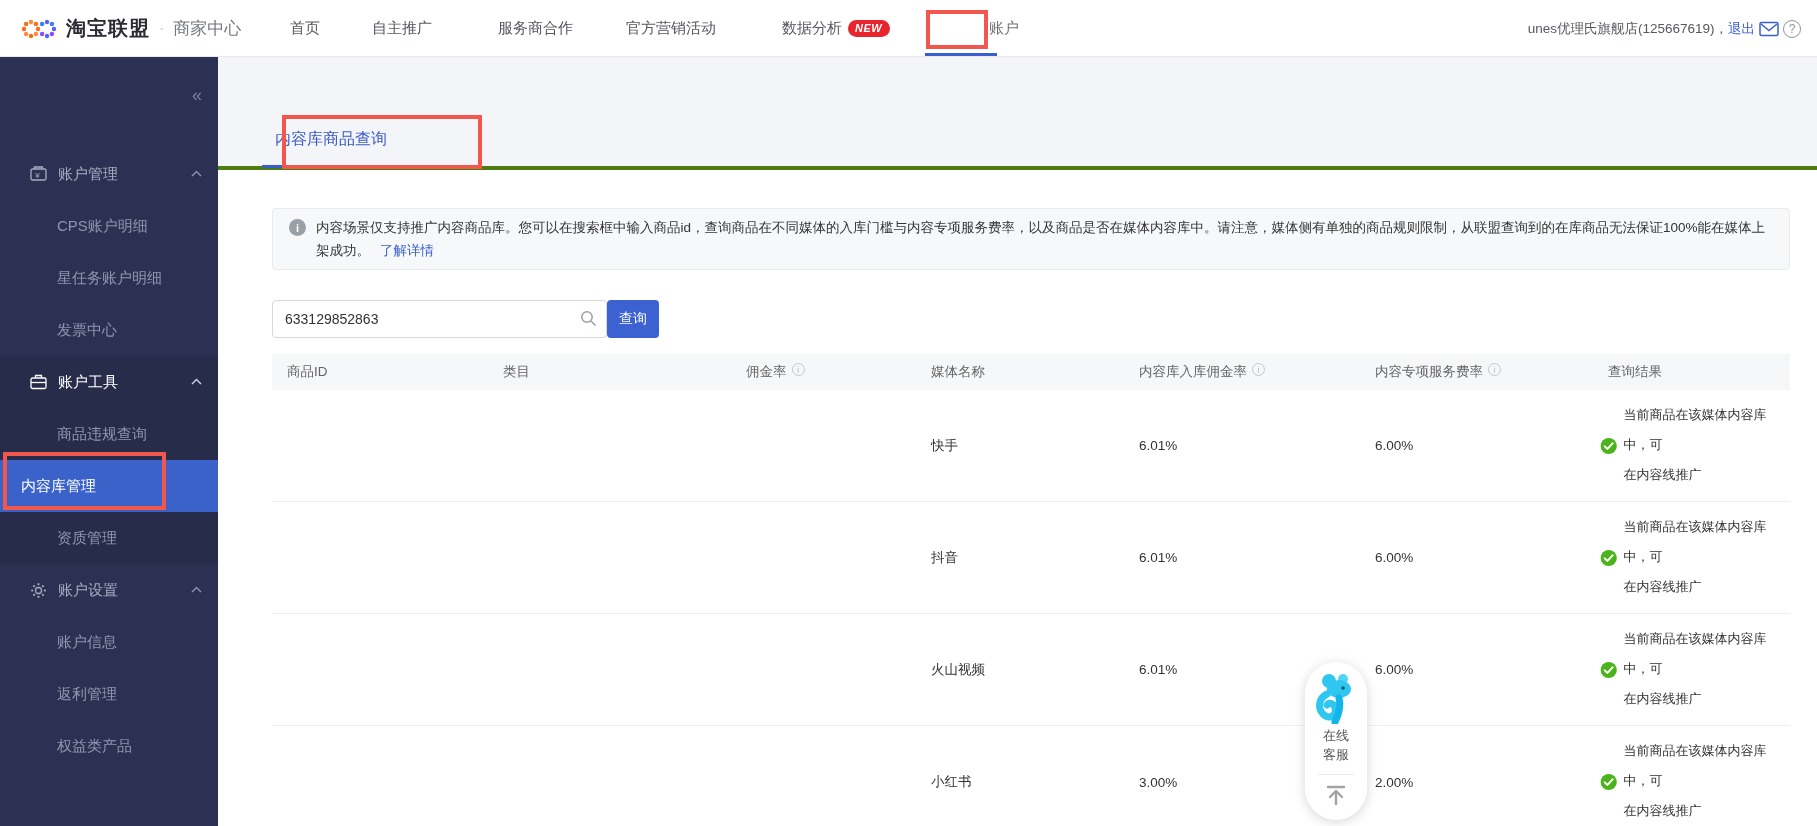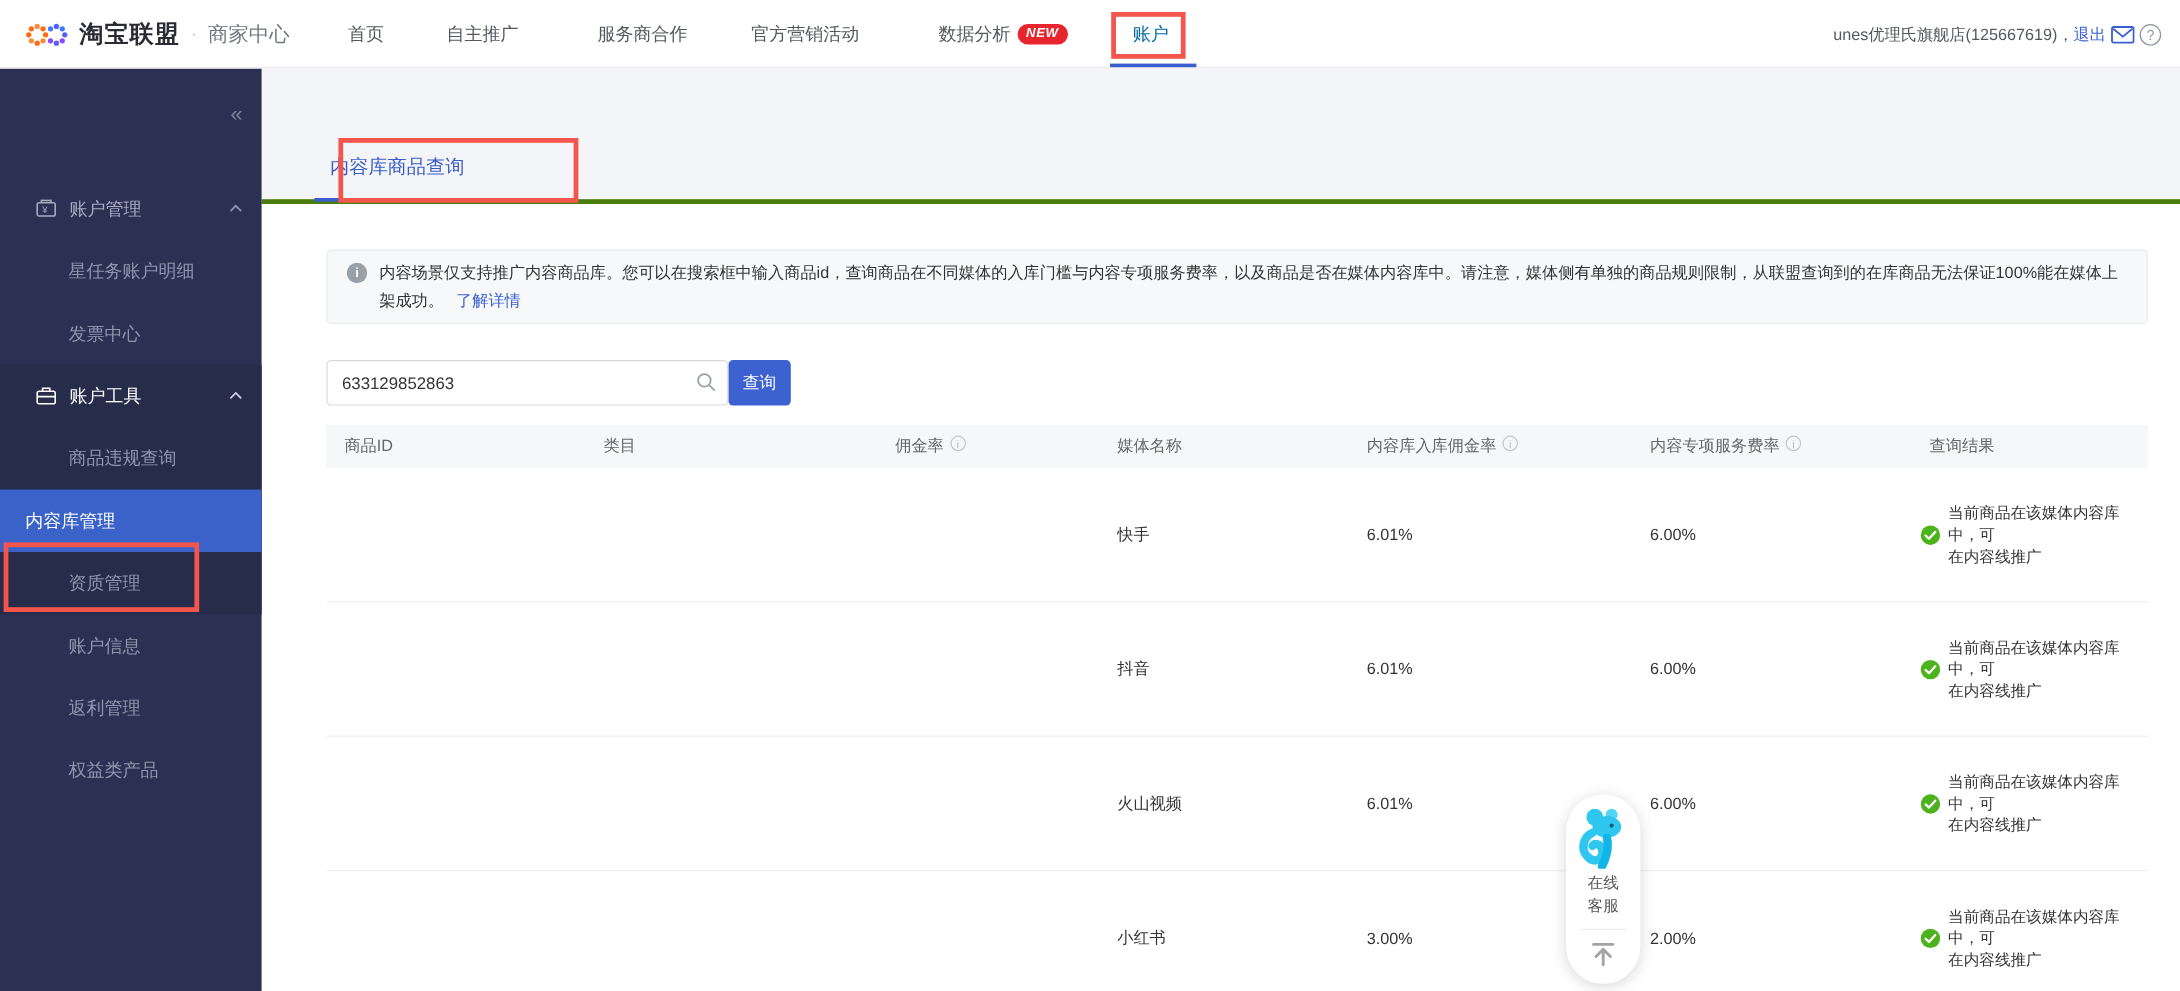--- a/index.html
+++ b/index.html
@@ -9,21 +9,21 @@
 
   
   .topbar { position:absolute; top:0; left:0; width:100%; height:57px; background:#fff;
             border-bottom:1px solid #e9e9ec; z-index:20; }
   .logo-group { position:absolute; left:20px; top:0; height:57px; display:flex; align-items:center; }
   .logo-title { font-size:20px; font-weight:bold; color:#2b2b33; margin-left:8px; letter-spacing:1px; }
   .logo-dot { color:#c9c9ce; margin:0 9px; font-size:16px; }
   .logo-sub { font-size:17px; color:#73777f; }
   .nav-item { position:absolute; top:0; height:57px; display:flex; align-items:center; gap:6px;
               font-size:15px; color:#55585f; cursor:pointer; }
-  .nav-0{left:290px;} .nav-1{left:372px;} .nav-2{left:498px;} .nav-3{left:626px;} .nav-4{left:782px;} .nav-5{left:944px; color:#0369a1;text-align:center;}
+  .nav-0{left:290px;} .nav-1{left:372px;} .nav-2{left:498px;} .nav-3{left:626px;} .nav-4{left:782px;} .nav-5{left:989px; color:#737373;text-align:center;}
   .new-badge { background:#e8242e; color:#fff; font-size:11px; font-weight:bold; font-style:italic;
                padding:2px 8px 3px 7px; border-radius:10px; letter-spacing:.5px; }
   .active-underline { position:absolute; left:925px; top:53px; width:72px; height:3px; background:#3a5ed0; }
   .topbar-right { position:absolute; right:16px; top:0; height:57px; display:flex; align-items:center; gap:4px; }
   .account-text { font-size:13.5px; color:#55585f; }
   .logout-link { font-size:13.5px; color:#3a5fd0; text-decoration:none; cursor:pointer; }
   .help-circle { width:18px; height:18px; border:1.5px solid #8f949c; border-radius:50%; color:#8f949c;
                  font-size:12px; display:inline-flex; align-items:center; justify-content:center; cursor:pointer; }
 
   
@@ -66,21 +66,21 @@
   .table { margin-top:16px; }
   .tr { display:grid; grid-template-columns:231px 243px 185px 208px 236px 233px 1fr; align-items:center; }
   .thead { background:#f6f7f9; height:36px; color:#666; font-size:13.5px; }
   .th, .td { display:flex; align-items:flex-start; gap:5px; }
   .th:first-child, .td:first-child { padding-left:15px; }
   .tbody-row { height:112px; border-bottom:1px solid #efefef; font-size:13.5px; color:#333; }
   .tbody-row:last-child { border-bottom:none; }
   .th-info { width:13px; height:13px; border:1px solid #c4c6cc; border-radius:50%; color:#b8bac0;
              font-size:9px; display:inline-flex; align-items:center; justify-content:center; font-style:normal; }
   .result-cell { position:relative; left:-8px; display:flex; align-items:center; gap:6px; }
-  .result-text { white-space:pre-line; font-size:13px; line-height:18px; color:#333; }
+  .result-text { white-space:pre-line; font-size:13px; line-height:30px; color:#333;font-family:Liberation Mono, monospace; }
 
   
   .float-widget { position:absolute; left:1305px; top:662px; width:62px; background:#fff; z-index:40;
                   border-radius:31px; box-shadow:0 2px 12px rgba(0,0,0,.16);
                   display:flex; flex-direction:column; align-items:center; padding:10px 0 14px; }
   .service-label { width:30px; font-size:13px; color:#555; text-align:center; line-height:19px; margin-top:2px; }
   .widget-divider { width:38px; height:1px; background:#ececec; margin:10px 0 9px; }
 
   
   .anno { position:absolute; border:4px solid #f3564c; z-index:60; pointer-events:none; }
@@ -155,40 +155,60 @@
         <svg width="17" height="16" viewBox="0 0 17 16" fill="none" stroke="#a6abc0" stroke-width="1.3">
           <rect x="1" y="3" width="15" height="11" rx="1.5"></rect>
           <path d="M4.5 3 L4.5 1 L12.5 1 L12.5 3"></path>
           <text x="5.2" y="11.5" font-size="8" fill="#a6abc0" stroke="none">¥</text>
         </svg>
         <span class="sec-label">账户管理</span>
         <svg class="chev" width="11" height="7" viewBox="0 0 11 7" fill="none" stroke="#8d93ad" stroke-width="1.4">
             <path d="M1 6 L5.5 1.5 L10 6"></path>
           </svg>
       </div>
+      <div class="menu-row sub-row">CPS账户明细</div>
       <div class="menu-row sub-row">星任务账户明细</div>
       <div class="menu-row sub-row">发票中心</div>
 
       <div class="sec-group-active">
         <div class="menu-row sec-row">
           <svg width="17" height="16" viewBox="0 0 17 16" fill="none" stroke="#ffffff" stroke-width="1.3">
             <rect x="1" y="4" width="15" height="10.5" rx="1.5"></rect>
             <path d="M5.5 4 L5.5 1.5 L11.5 1.5 L11.5 4"></path>
             <path d="M1 8.5 L16 8.5"></path>
           </svg>
           <span class="sec-label">账户工具</span>
           <svg class="chev" width="11" height="7" viewBox="0 0 11 7" fill="none" stroke="#cfd3e4" stroke-width="1.4">
               <path d="M1 6 L5.5 1.5 L10 6"></path>
             </svg>
         </div>
         <div class="menu-row sub-row">商品违规查询</div>
         <div class="menu-row sub-row sub-selected">内容库管理</div>
         <div class="menu-row sub-row">资质管理</div>
       </div>
 
+      <div class="menu-row sec-row">
+        <svg width="17" height="17" viewBox="0 0 17 17" fill="none" stroke="#a6abc0" stroke-width="1.3">
+          <circle cx="8.5" cy="8.5" r="3"></circle>
+          <g stroke-width="1.8">
+            <path d="M8.5 1.2 L8.5 3.2"></path>
+              <path d="M8.5 13.8 L8.5 15.8"></path>
+            <path d="M1.2 8.5 L3.2 8.5"></path>
+              <path d="M13.8 8.5 L15.8 8.5"></path>
+            <path d="M3.4 3.4 L4.8 4.8"></path>
+              <path d="M12.2 12.2 L13.6 13.6"></path>
+            <path d="M13.6 3.4 L12.2 4.8"></path>
+              <path d="M4.8 12.2 L3.4 13.6"></path>
+          </g>
+        </svg>
+        <span class="sec-label">账户设置</span>
+        <svg class="chev" width="11" height="7" viewBox="0 0 11 7" fill="none" stroke="#8d93ad" stroke-width="1.4">
+            <path d="M1 6 L5.5 1.5 L10 6"></path>
+          </svg>
+      </div>
       <div class="menu-row sub-row">账户信息</div>
       <div class="menu-row sub-row">返利管理</div>
       <div class="menu-row sub-row">权益类产品</div>
     </nav>
   </aside>
 
   <main class="main">
     <div class="tab-band">
       <h1 class="page-title">内容库商品查询</h1>
       <div class="tab-indicator"></div>

